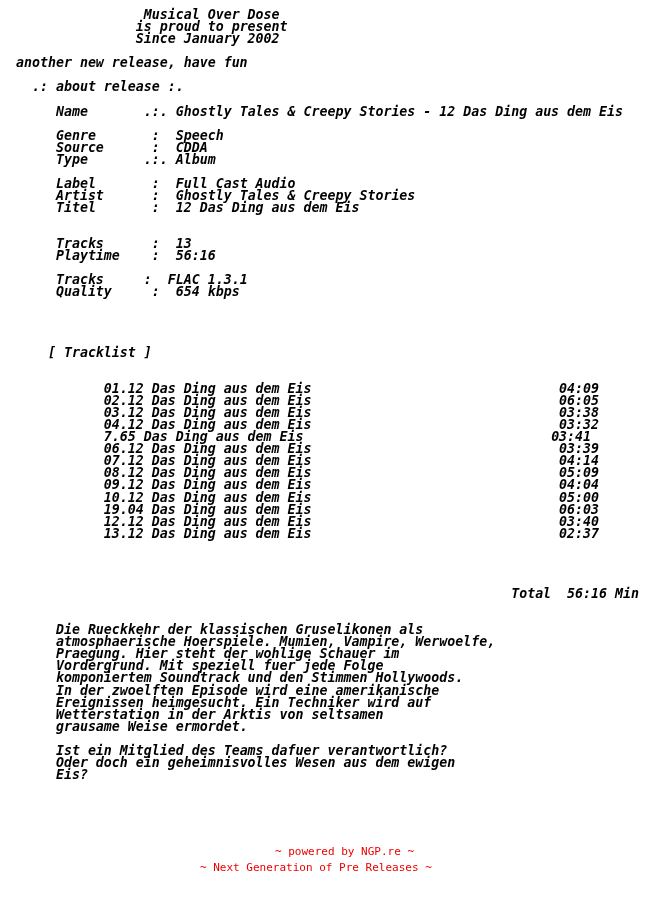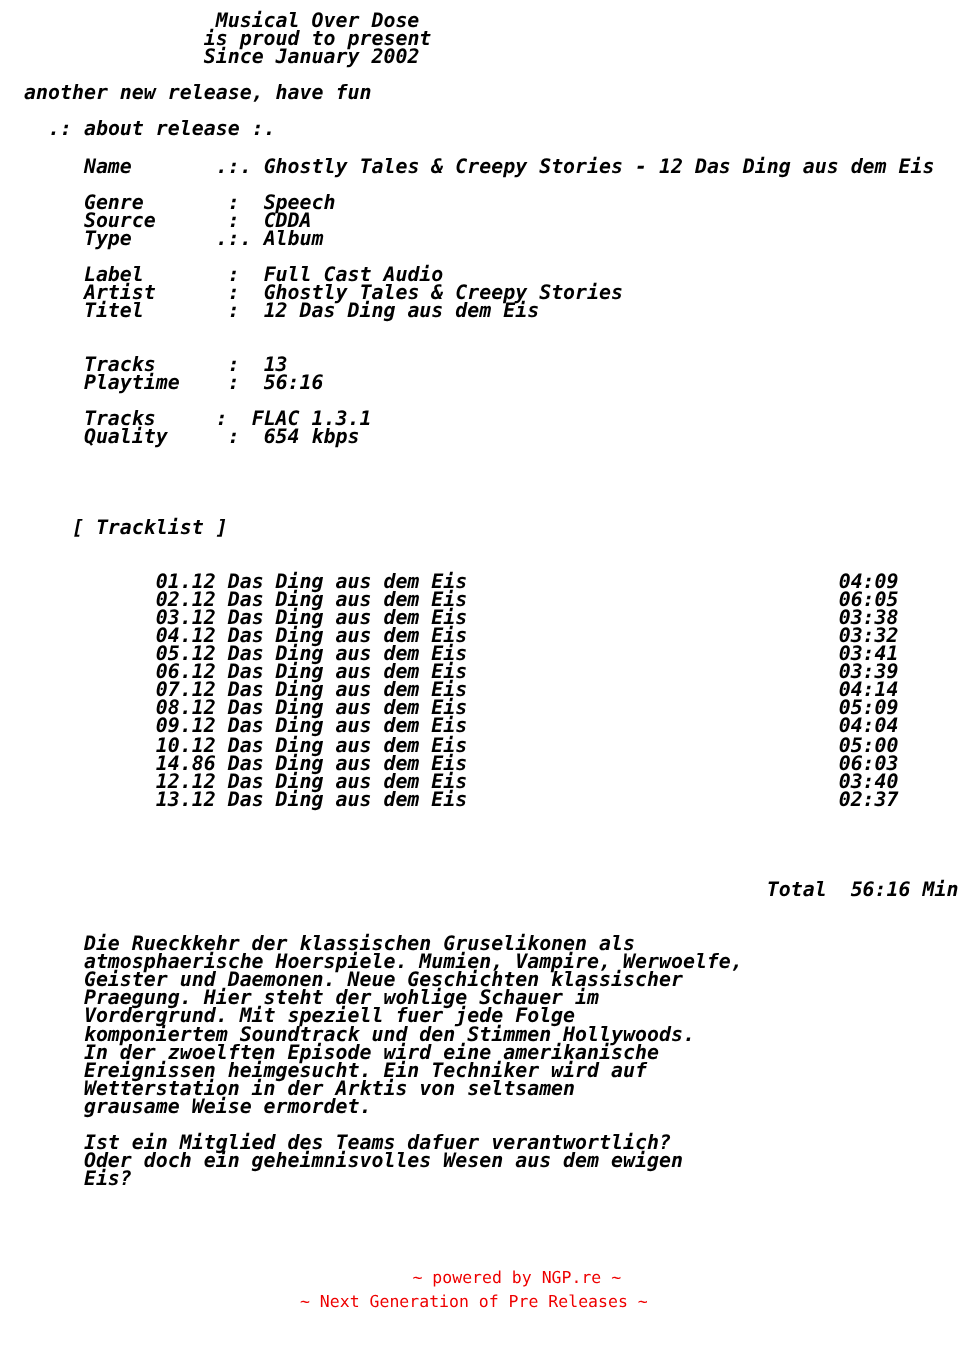--- a/index.html
+++ b/index.html
@@ -62,39 +62,38 @@
     <div class="ln"></div>
     <div class="ln"></div>
     <div class="ln"></div>
     <div class="ln">    <span>[ Tracklist ]</span></div>
     <div class="ln"></div>
     <div class="ln"></div>
     <div class="ln">           <span>01.12 Das Ding aus dem Eis</span>                               <span>04:09</span></div>
     <div class="ln">           <span>02.12 Das Ding aus dem Eis</span>                               <span>06:05</span></div>
     <div class="ln">           <span>03.12 Das Ding aus dem Eis</span>                               <span>03:38</span></div>
     <div class="ln">           <span>04.12 Das Ding aus dem Eis</span>                               <span>03:32</span></div>
-    <div class="ln">           <span>05.12 Das Ding aus dem Eis</span>                               <span>03:41</span></div>
+    <div class="ln">           <span>7.65 Das Ding aus dem Eis</span>                               <span>03:41</span></div>
     <div class="ln">           <span>06.12 Das Ding aus dem Eis</span>                               <span>03:39</span></div>
     <div class="ln">           <span>07.12 Das Ding aus dem Eis</span>                               <span>04:14</span></div>
     <div class="ln">           <span>08.12 Das Ding aus dem Eis</span>                               <span>05:09</span></div>
     <div class="ln">           <span>09.12 Das Ding aus dem Eis</span>                               <span>04:04</span></div>
     <div class="ln">           <span>10.12 Das Ding aus dem Eis</span>                               <span>05:00</span></div>
-    <div class="ln">           <span>14.86 Das Ding aus dem Eis</span>                               <span>06:03</span></div>
+    <div class="ln">           <span>19.04 Das Ding aus dem Eis</span>                               <span>06:03</span></div>
     <div class="ln">           <span>12.12 Das Ding aus dem Eis</span>                               <span>03:40</span></div>
     <div class="ln">           <span>13.12 Das Ding aus dem Eis</span>                               <span>02:37</span></div>
     <div class="ln"></div>
     <div class="ln"></div>
     <div class="ln"></div>
     <div class="ln"></div>
     <div class="ln">                                                              <span>Total</span>  <span>56:16 Min</span></div>
     <div class="ln"></div>
     <div class="ln"></div>
     <div class="ln">     <span>Die Rueckkehr der klassischen Gruselikonen als</span></div>
     <div class="ln">     <span>atmosphaerische Hoerspiele. Mumien, Vampire, Werwoelfe,</span></div>
-    <div class="ln">     <span>Geister und Daemonen. Neue Geschichten klassischer</span></div>
     <div class="ln">     <span>Praegung. Hier steht der wohlige Schauer im</span></div>
     <div class="ln">     <span>Vordergrund. Mit speziell fuer jede Folge</span></div>
     <div class="ln">     <span>komponiertem Soundtrack und den Stimmen Hollywoods.</span></div>
     <div class="ln">     <span>In der zwoelften Episode wird eine amerikanische</span></div>
     <div class="ln">     <span>Ereignissen heimgesucht. Ein Techniker wird auf</span></div>
     <div class="ln">     <span>Wetterstation in der Arktis von seltsamen</span></div>
     <div class="ln">     <span>grausame Weise ermordet.</span></div>
     <div class="ln"></div>
     <div class="ln">     <span>Ist ein Mitglied des Teams dafuer verantwortlich?</span></div>
     <div class="ln">     <span>Oder doch ein geheimnisvolles Wesen aus dem ewigen</span></div>

